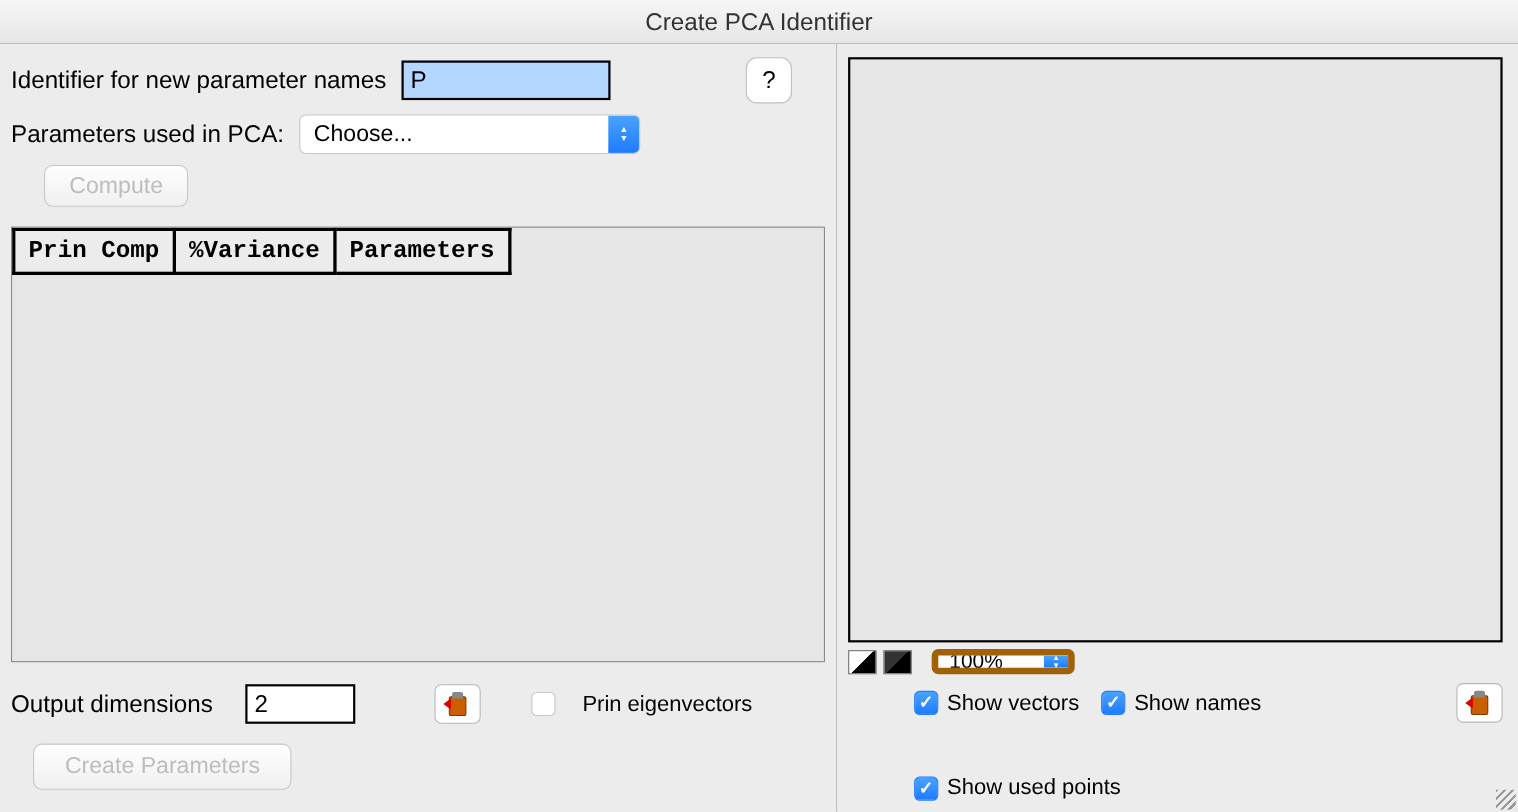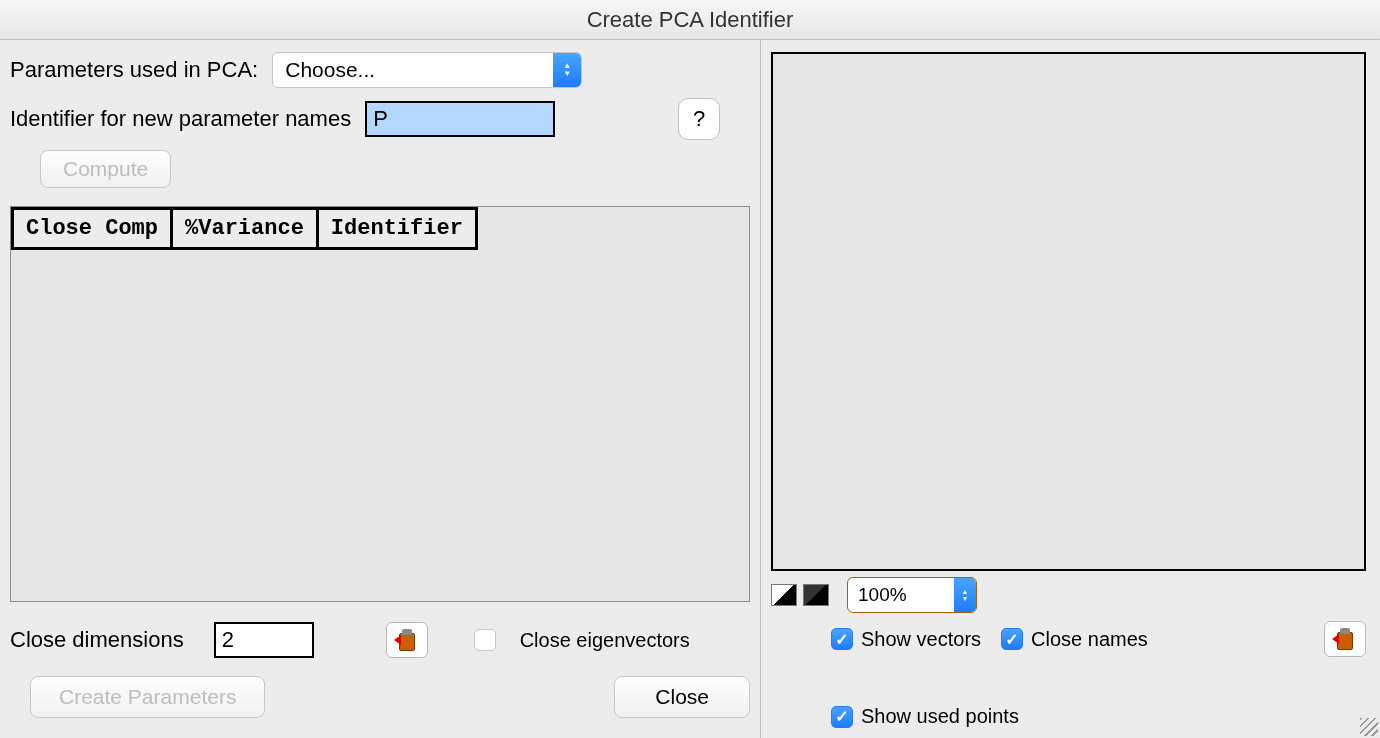--- a/index.html
+++ b/index.html
@@ -134,22 +134,22 @@
     width:26px; height:22px;
     display:flex; align-items:flex-end; justify-content:flex-start;
     border:1px solid #777;
     cursor:pointer;
     position:relative;
     background: linear-gradient(135deg,#fff 50%,#000 50%);
   }
   .swatch.dark { background: linear-gradient(135deg,#333 50%,#000 50%); }
   .zoom-select {
     display:flex; align-items:center;
-    background:#fff; border:1px solid #a16207;
-    border-radius:6px; height:36px; width:130px;
+    background:#fff; border:6px solid #a16207;
+    border-radius:6px; height:23px; width:130px;
     cursor:pointer; overflow:hidden;
   }
   .zoom-select .z-text { flex:1; padding:0 10px; font-size:19px; font-weight:500; }
   .zoom-select .z-arrows {
     width:22px; height:100%;
     background: linear-gradient(#4aa3ff,#1f7bff);
     display:flex; flex-direction:column; align-items:center; justify-content:center;
     color:#fff; font-size:7px; line-height:7px;
   }
   .mac-check {
@@ -202,79 +202,76 @@
 
 <div class="title-bar">
   <span>Create PCA Identifier</span>
 </div>
 
 <div class="main">
 
   <div class="left-pane">
 
     <div class="row">
-      <span class="label">Parameters used in PCA:</span>
-      <div class="mac-select">
-        <span class="sel-text">Choose...</span>
-        <span class="sel-arrows">▲<br>▼</span>
-      </div>
-    </div>
-
-    <div class="row">
       <span class="label">Identifier for new parameter names</span>
       <input class="text-input" style="width: 190px;" type="text" value="P">
       <div style="flex:1"></div>
       <button class="help-btn">
         <span>?</span>
       </button>
       <div style="width:30px"></div>
     </div>
 
+    <div class="row">
+      <span class="label">Parameters used in PCA:</span>
+      <div class="mac-select">
+        <span class="sel-text">Choose...</span>
+        <span class="sel-arrows">▲<br>▼</span>
+      </div>
+    </div>
+
     <div class="row" style="gap:60px; padding-left:30px;">
       <button class="mac-btn disabled">
         <span>Compute</span>
       </button>
     </div>
 
     <div class="table-wrap">
       <table class="pca-table">
         <thead>
           <tr>
-            <th>Close Comp</th>
+            <th>Prin Comp</th>
             <th>%Variance</th>
-            <th>Identifier</th>
+            <th>Parameters</th>
           </tr>
         </thead>
       </table>
     </div>
 
     <div class="row" style="gap:16px;">
-      <span class="label">Close dimensions</span>
+      <span class="label">Output dimensions</span>
       <input class="text-input white" style="width: 100px;" type="text" value="2">
       <div style="width:40px"></div>
       <button class="icon-btn">
         <span class="clipboard-icon">
           <span class="board"></span>
             <span class="clip"></span>
             <span class="arrow"></span>
         </span>
       </button>
       <div style="width:14px"></div>
       <span class="mac-check"></span>
-      <span>Close eigenvectors</span>
+      <span>Prin eigenvectors</span>
     </div>
 
     <div class="row" style="margin-top:8px; gap:18px; padding-left:20px;">
       <button class="mac-btn disabled" style="padding:8px 28px;">
         <span>Create Parameters</span>
       </button>
       <div style="flex:1"></div>
-      <button class="mac-btn" style="padding:8px 40px;">
-        <span>Close</span>
-      </button>
     </div>
 
   </div>
 
   <div class="right-pane">
     <div class="canvas"></div>
 
     <div class="toolbar-right">
       <div class="swatch"></div>
       <div class="swatch dark"></div>
@@ -285,21 +282,21 @@
       </div>
     </div>
 
     <div class="check-row">
       <div class="check-item">
         <span class="mac-check checked"></span>
         <span>Show vectors</span>
       </div>
       <div class="check-item">
         <span class="mac-check checked"></span>
-        <span>Close names</span>
+        <span>Show names</span>
       </div>
       <div style="flex:1"></div>
       <button class="icon-btn">
         <span class="clipboard-icon">
           <span class="board"></span>
             <span class="clip"></span>
             <span class="arrow"></span>
         </span>
       </button>
       <div style="flex-basis:100%; height:0"></div>

